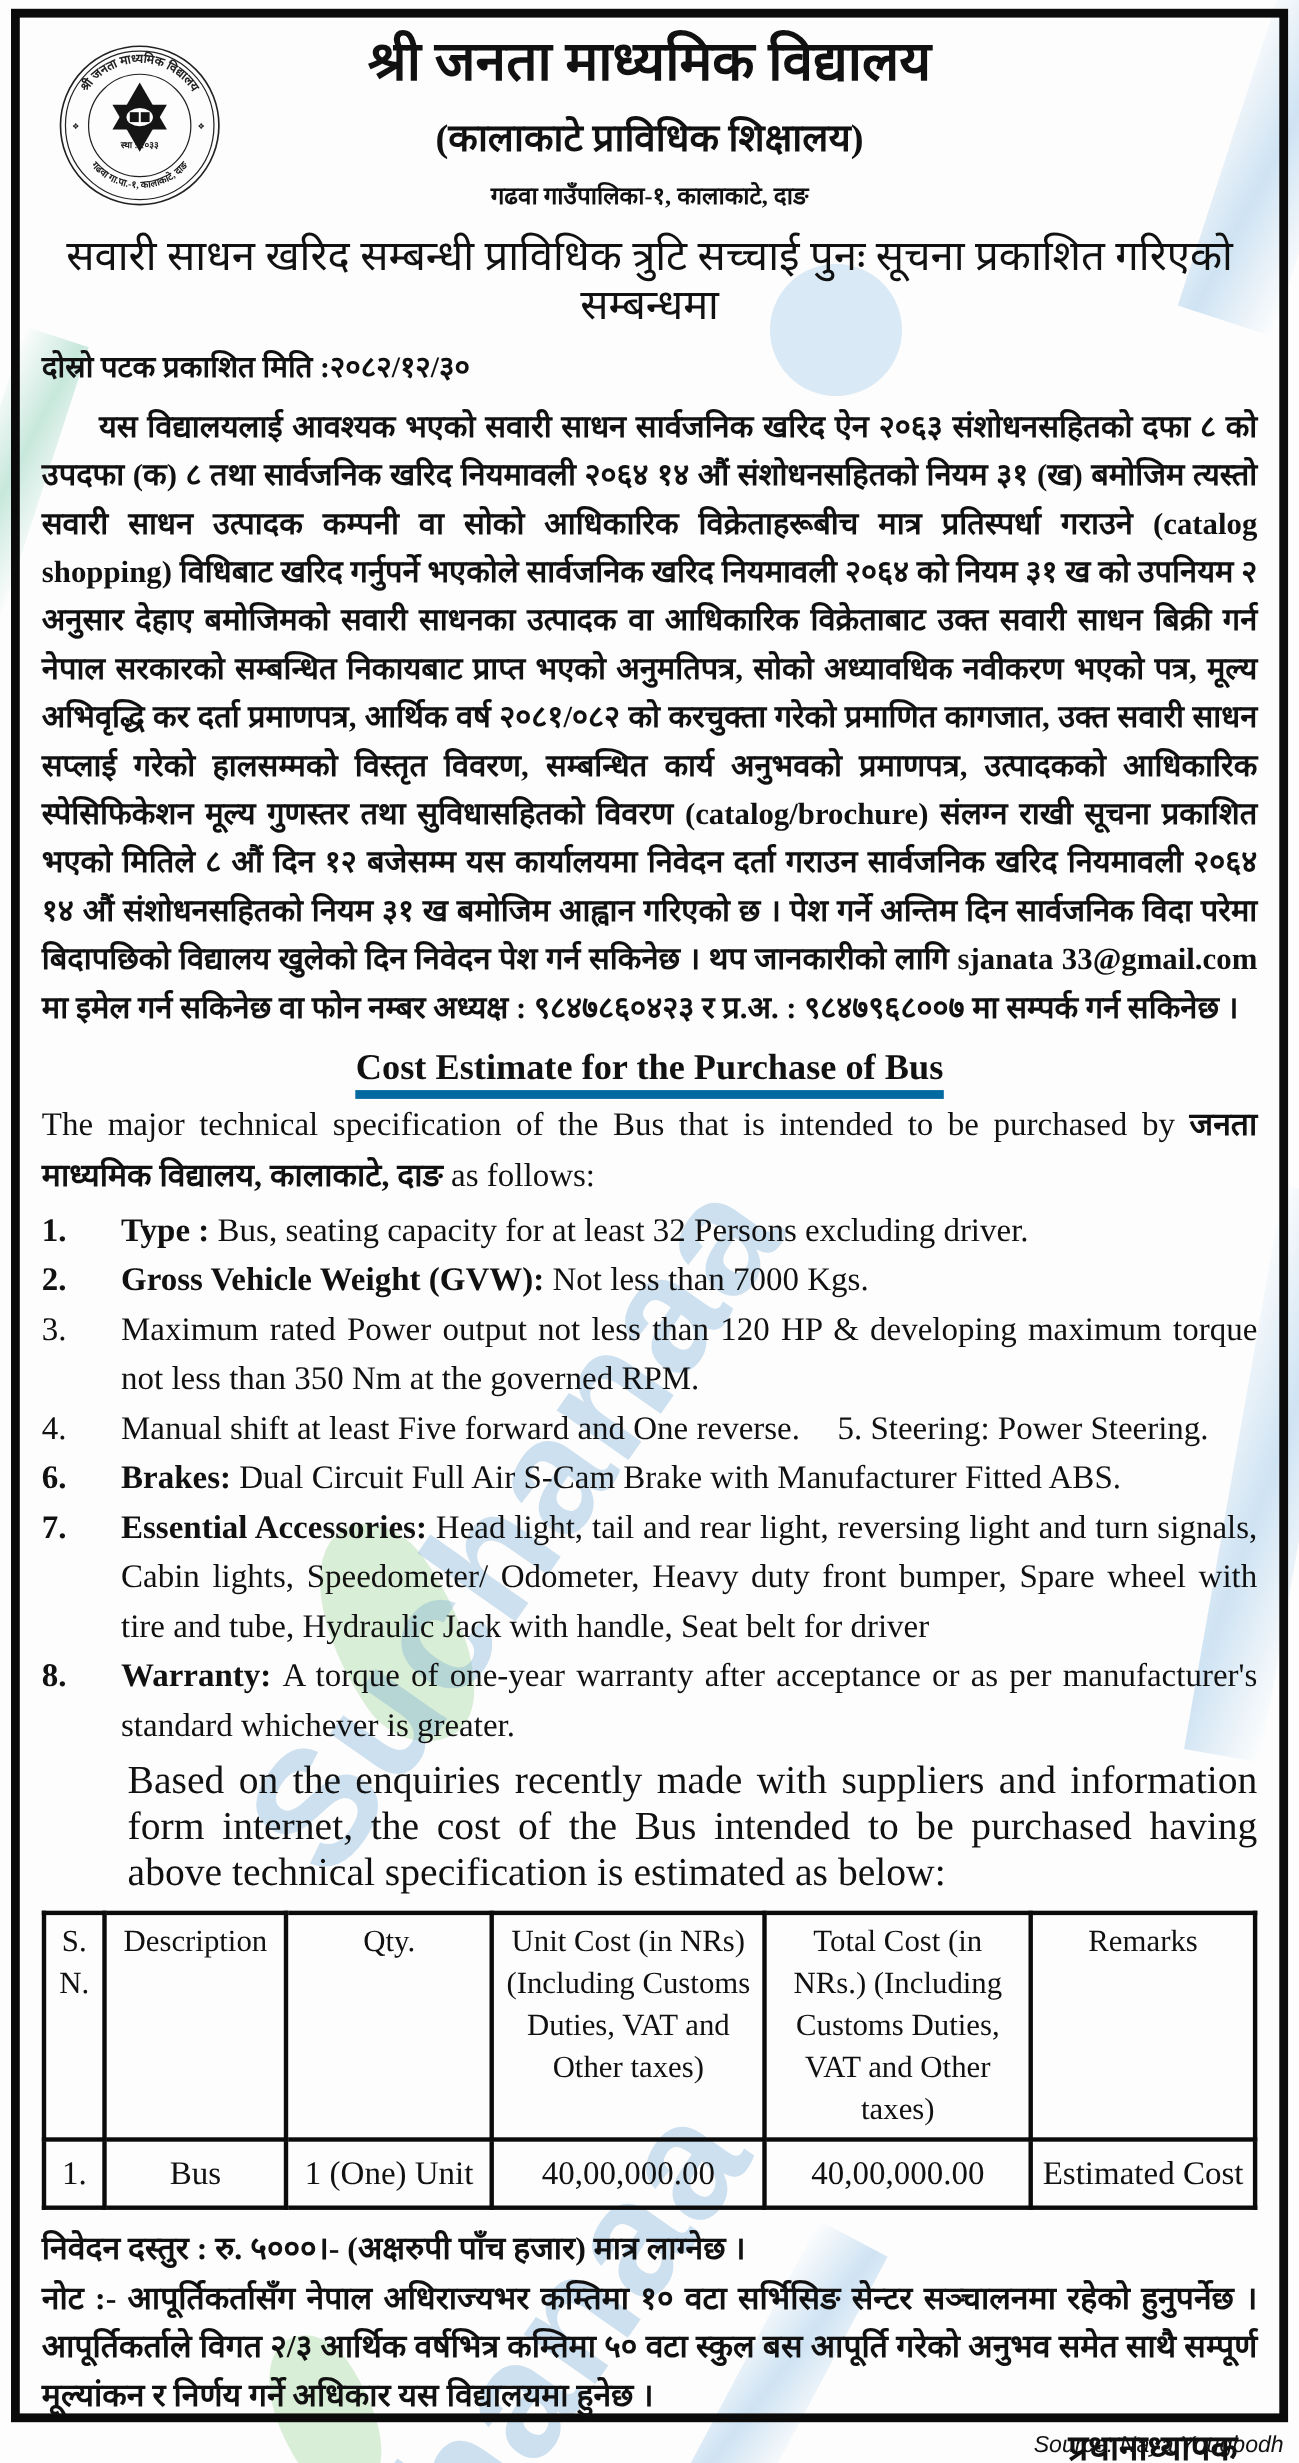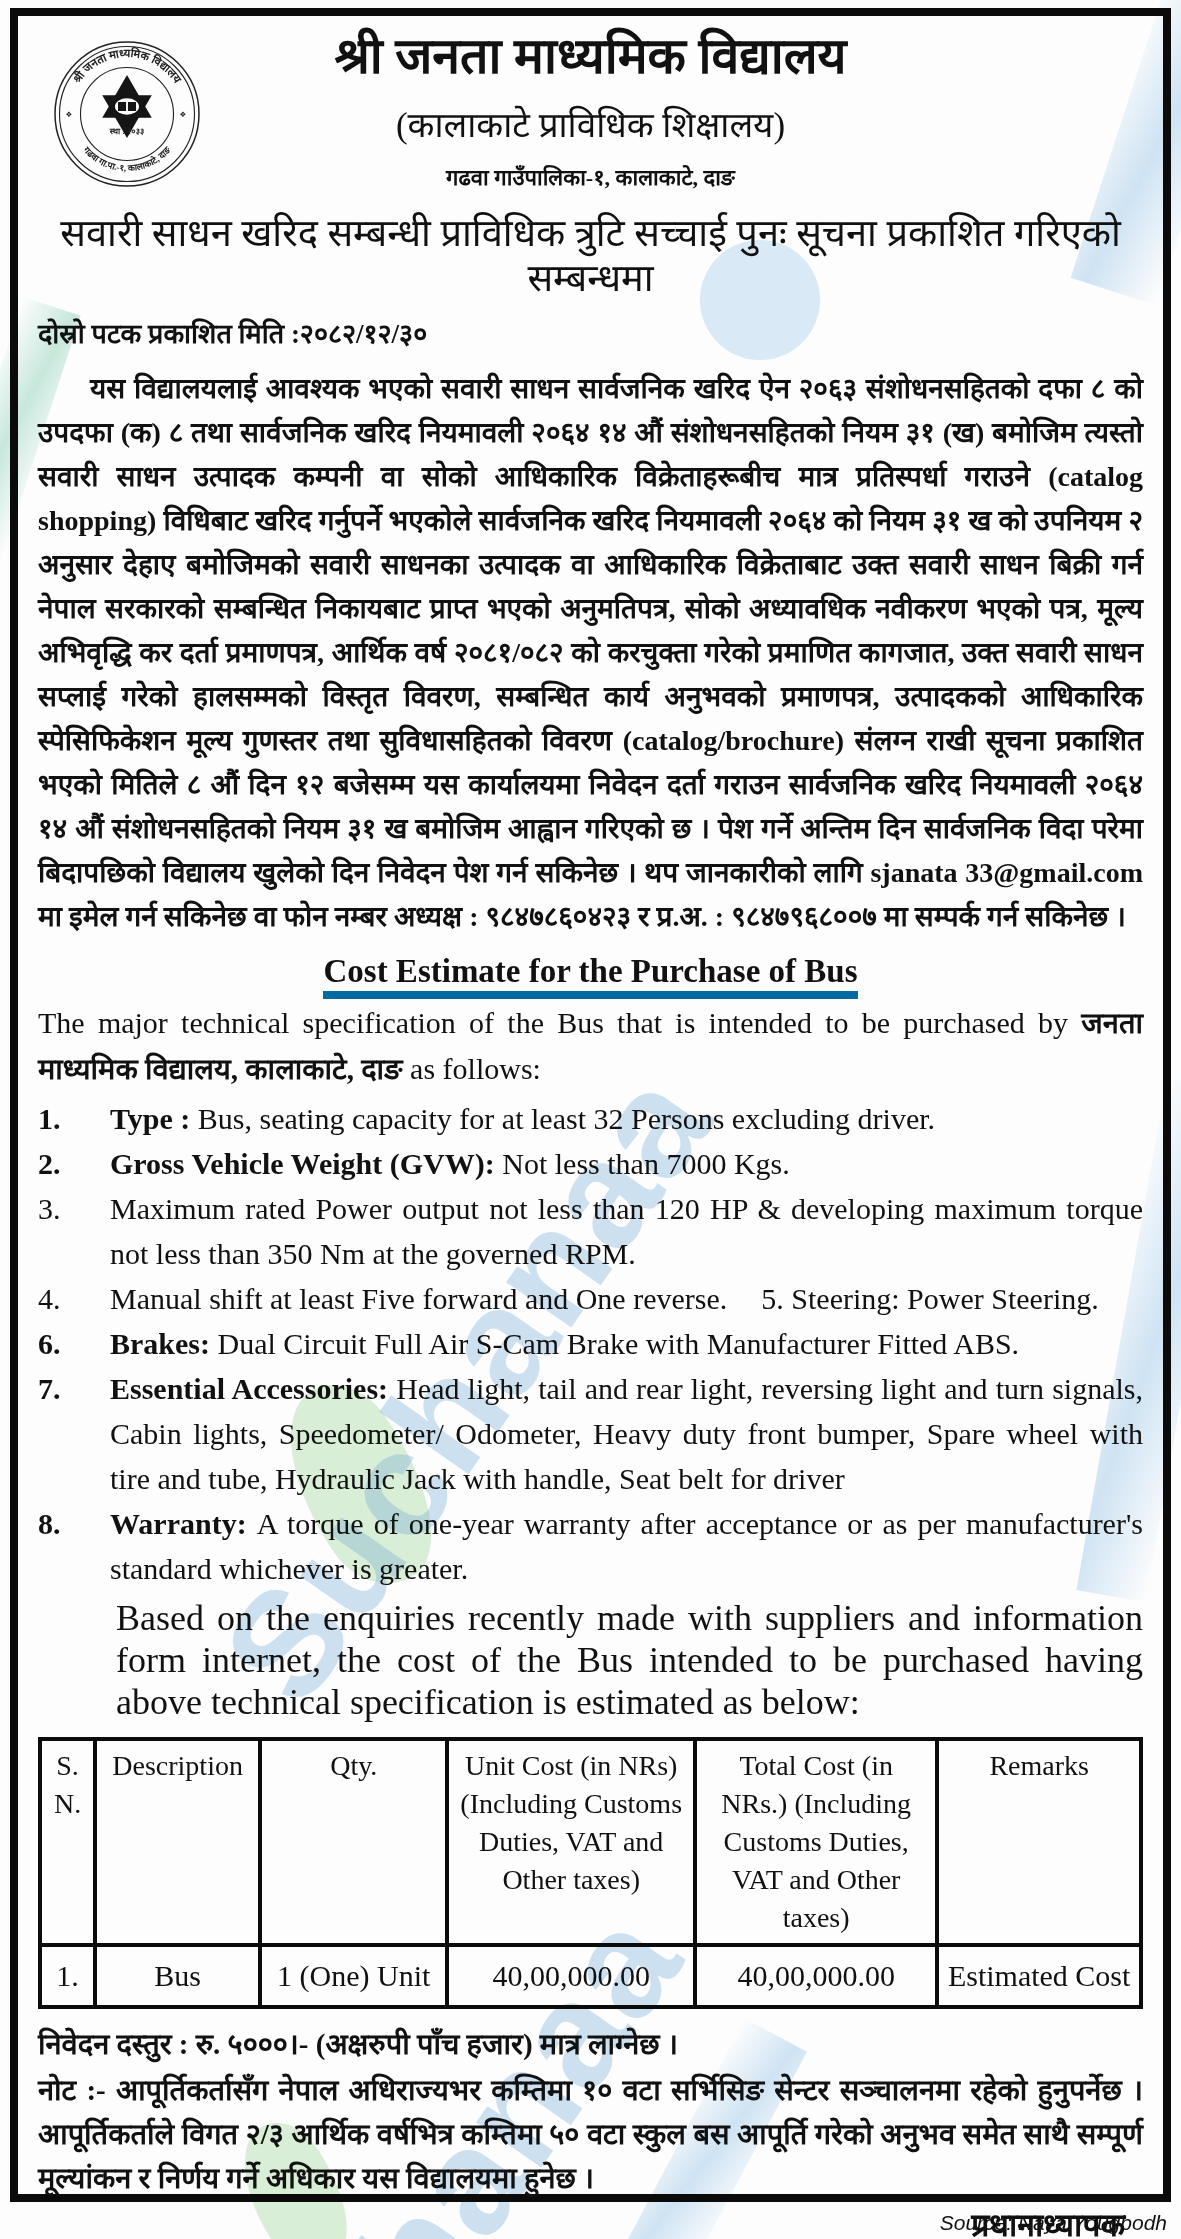--- a/index.html
+++ b/index.html
@@ -20,21 +20,21 @@
   .streak-l{left:-18px;top:300px;width:60px;height:260px;background:linear-gradient(100deg,rgba(140,210,180,0) 0%,rgba(120,200,170,0.4) 50%,rgba(140,210,180,0) 100%);}
   .streak-b{left:680px;top:2020px;width:70px;height:260px;transform:rotate(28deg);}
   .wm-circle{position:absolute;left:700px;top:240px;width:120px;height:120px;border-radius:50%;background:rgba(150,195,230,0.35);}
 
   
   .sheet{position:absolute;left:10px;top:8px;width:1161px;height:2194px;box-sizing:border-box;border:8px solid #0b0b0b;padding:10px 20px 4px 20px;z-index:1;background:transparent;}
 
   .header{position:relative;text-align:center;}
   .seal{position:absolute;left:14px;top:6px;width:150px;height:160px;}
   .school-name{font-size:50px;font-weight:bold;line-height:1.15;margin:2px 0 0 0;}
-  .school-sub{font-size:35px;font-weight:normal;margin:14px 0 0 0;}
+  .school-sub{font-size:35px;font-weight:bold;margin:14px 0 0 0;}
   .school-addr{font-size:22px;font-weight:bold;margin:14px 0 0 0;}
 
   .notice-title{font-size:38px;font-weight:normal;text-align:center;margin:20px 0 0 0;letter-spacing:0px;line-height:1.2;}
   .publish-line{font-size:27px;font-weight:bold;margin:12px 0 0 0;}
 
   .np{font-weight:bold;}
   .body-par{font-size:28px;font-weight:bold;line-height:44px;text-align:justify;text-indent:52px;margin:16px 0 0 0;}
 
   .en-heading{font-size:33px;font-weight:bold;text-align:center;margin:14px auto 0 auto;}
   .en-heading span{border-bottom:8px solid #0369a1;padding-bottom:2px;}

